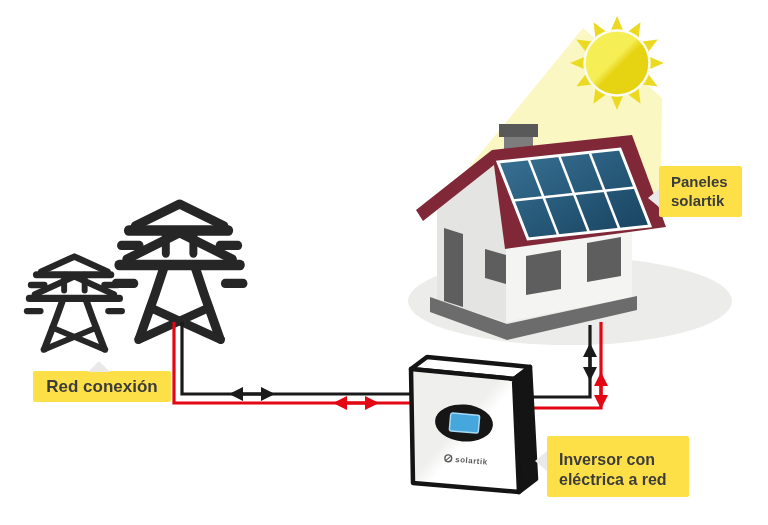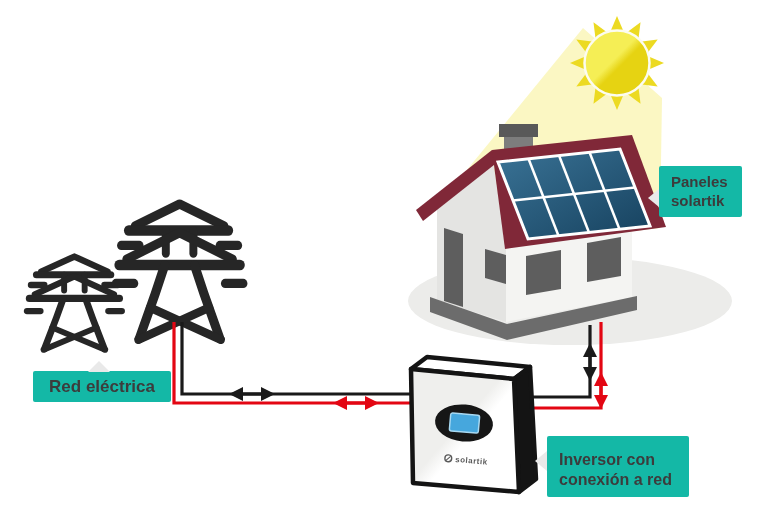--- a/index.html
+++ b/index.html
@@ -1,19 +1,19 @@
 <!DOCTYPE html>
 <html><head>
 <meta charset="utf-8">
 <style>
   html,body{margin:0;padding:0;background:#ffffff;}
   #stage{position:relative;width:768px;height:525px;background:#ffffff;overflow:hidden;
          font-family:"Liberation Sans",sans-serif;}
   #scene-svg{position:absolute;left:0;top:0;}
-  .callout{position:absolute;background:#14b8a6;color:#3c3c3c;font-weight:bold;
+  .callout{position:absolute;background:#fde047;color:#3c3c3c;font-weight:bold;
            border-radius:2px;box-sizing:border-box;}
   .callout .ptr{position:absolute;width:0;height:0;}
   #label-grid{left:33px;top:371px;width:138px;height:31px;font-size:17px;
               line-height:31px;text-align:center;}
   #label-grid .ptr{top:-10px;left:55px;border-left:11px solid transparent;
               border-right:11px solid transparent;border-bottom:11px solid #e9e9e9;}
   #label-panels{left:659px;top:166px;width:83px;padding:6px 6px 7px 12px;
               font-size:15px;line-height:19px;}
   #label-panels .ptr{left:-11px;top:23px;border-top:9px solid transparent;
               border-bottom:9px solid transparent;border-right:11px solid #e9e9e9;}
@@ -151,27 +151,27 @@
   </g>
   <g transform="rotate(5 456 462)">
     <circle cx="448" cy="459" r="3.4" fill="none" stroke="#5a5a5a" stroke-width="1.4"></circle>
     <line x1="445.8" y1="461.2" x2="450.2" y2="456.8" stroke="#5a5a5a" stroke-width="1.1"></line>
     <text x="455" y="462" font-size="8" letter-spacing="0.5" fill="#5a5a5a" font-weight="bold">solartik</text>
   </g>
 </svg>
 
 <div class="callout" id="label-grid">
   <span class="ptr"></span>
-  <span>Red eléctrica</span>
+  <span>Red conexión</span>
 </div>
 
 <div class="callout" id="label-panels">
   <span class="ptr"></span>
   <div>Paneles</div>
   <div>solartik</div>
 </div>
 
 <div class="callout" id="label-inverter">
   <span class="ptr"></span>
   <div>Inversor con</div>
-  <div>conexión a red</div>
+  <div>eléctrica a red</div>
 </div>
 </div>
 
 </body></html>

